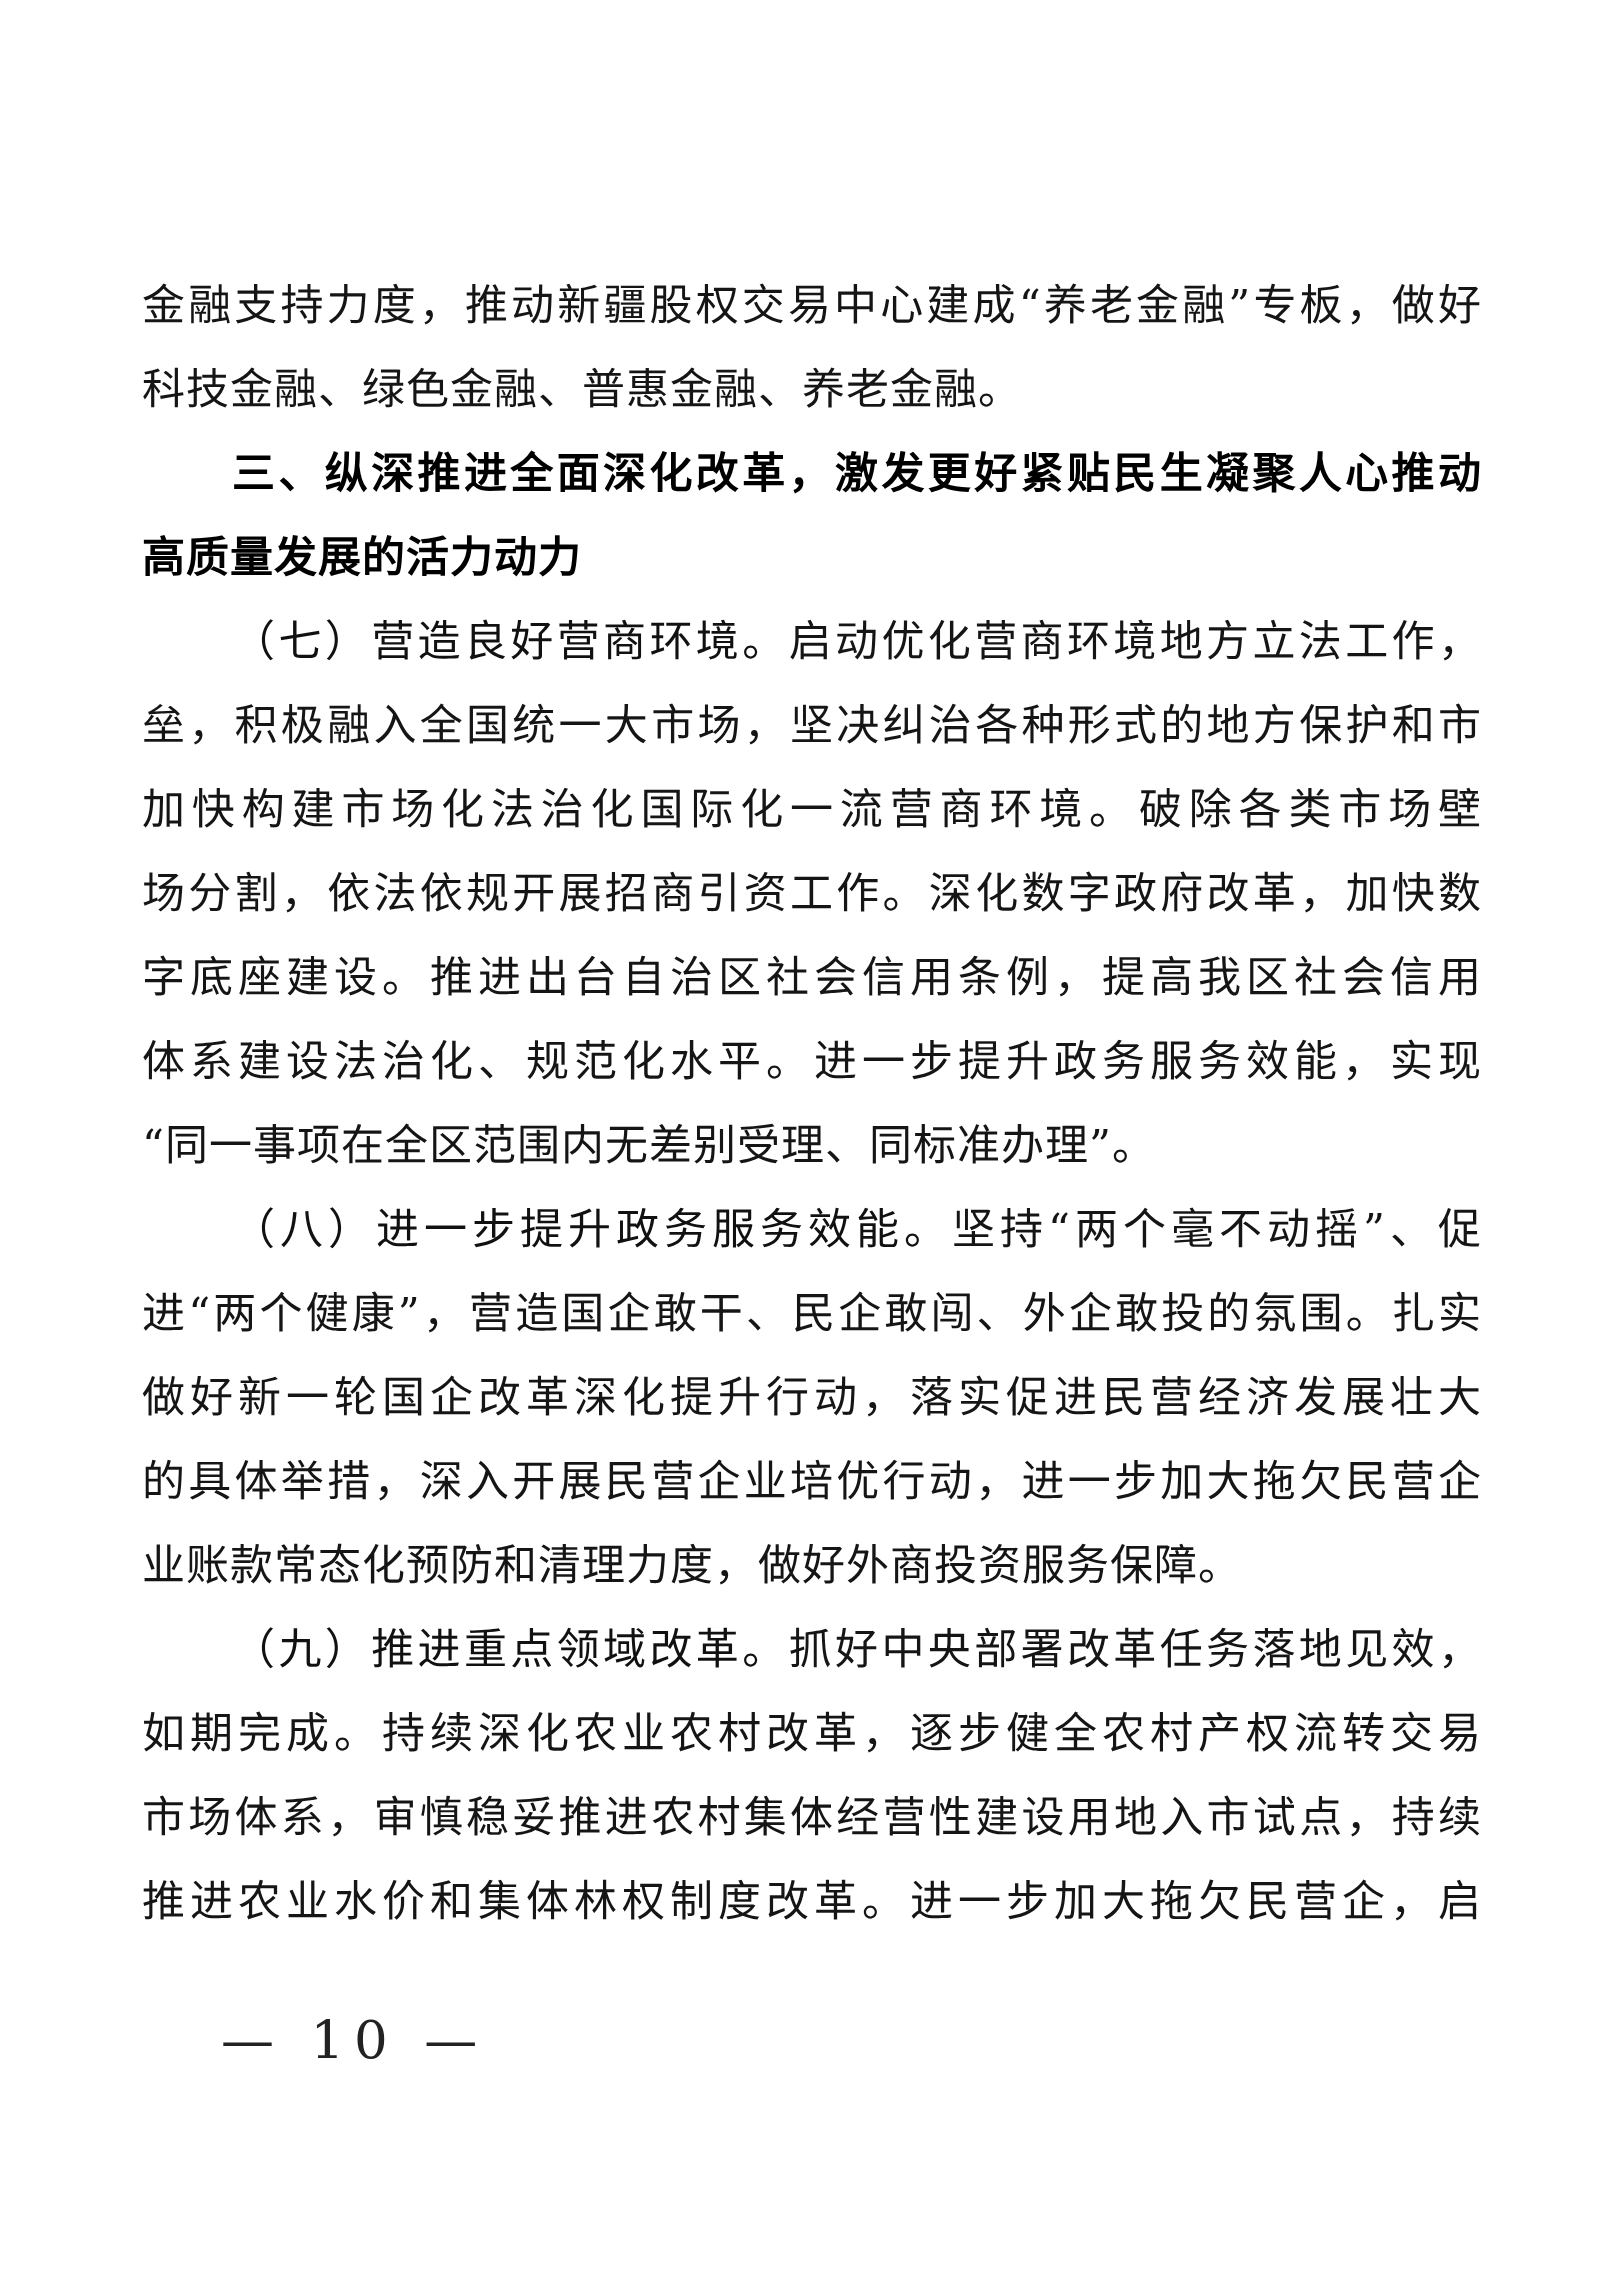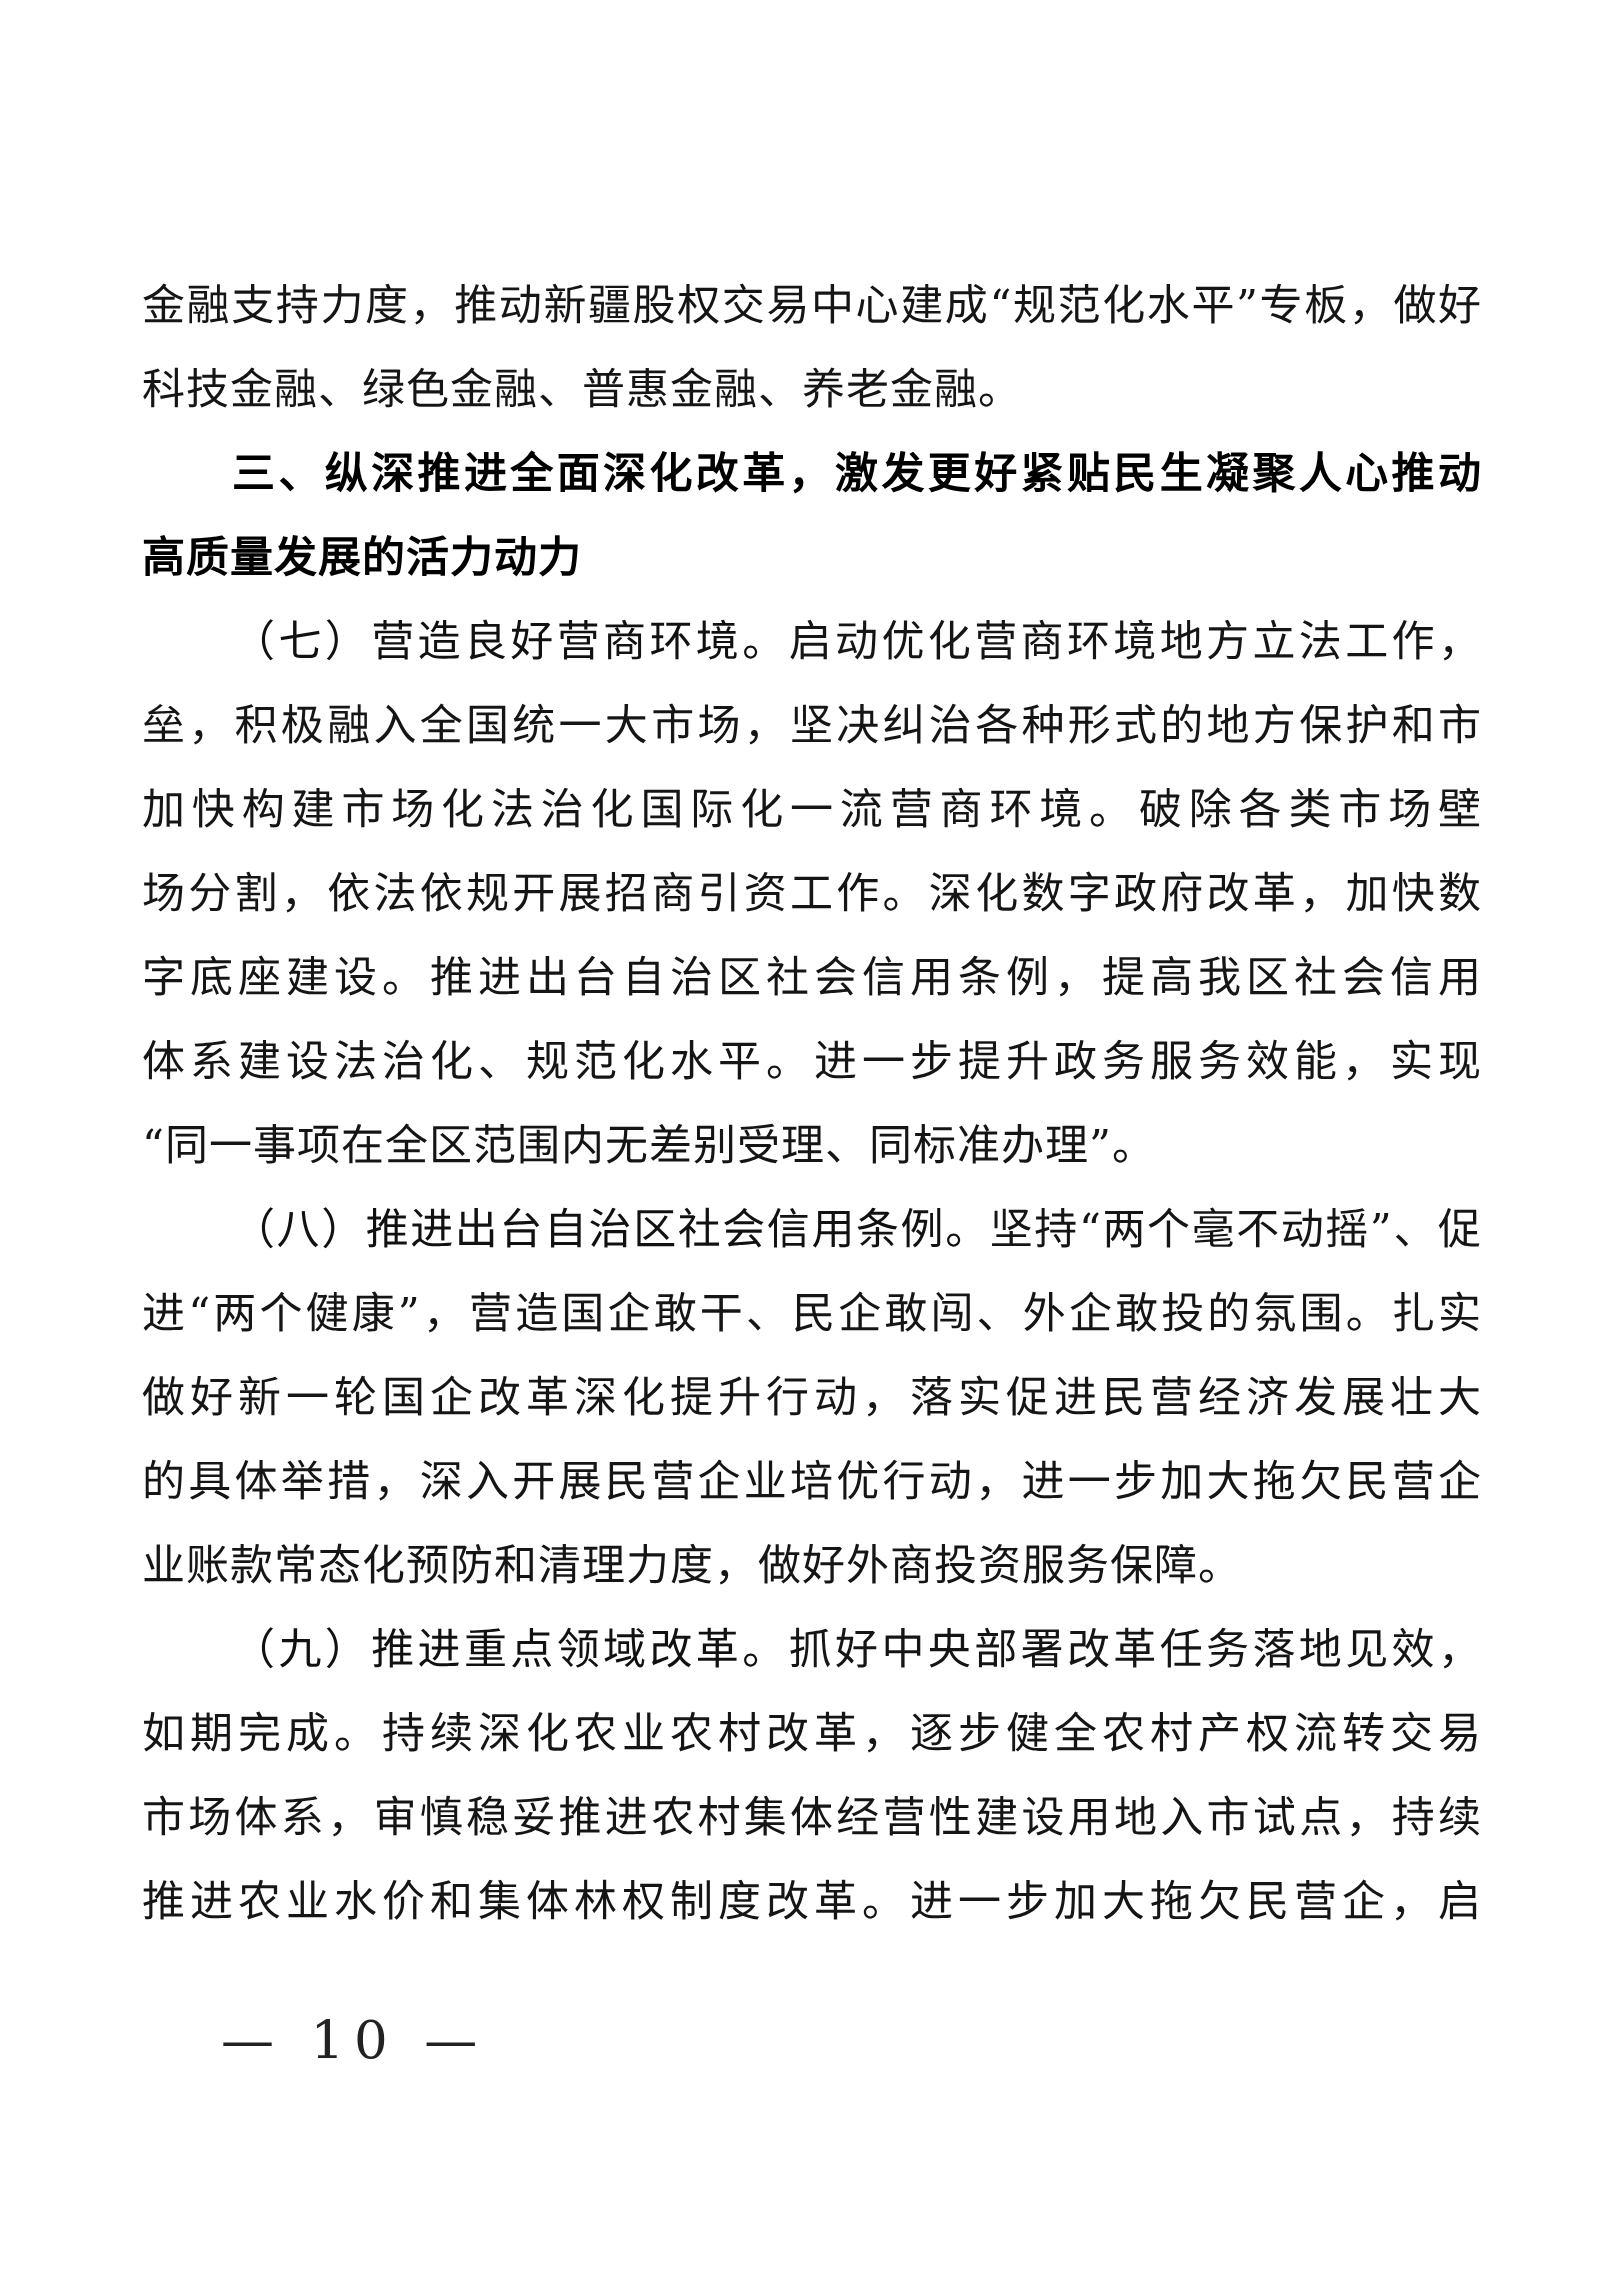--- a/index.html
+++ b/index.html
@@ -56,32 +56,32 @@
     color: #222222;
     letter-spacing: 9.8px;
     font-family: "DejaVu Serif", "Liberation Serif", serif;
   }
 </style>
 </head>
 <body>
 
 <div class="page">
   <div class="text-block" id="document-lines">
-      <div class="line body justify">金融支持力度，推动新疆股权交易中心建成“规范化水平”专板，做好</div>
+      <div class="line body justify">金融支持力度，推动新疆股权交易中心建成“养老金融”专板，做好</div>
       <div class="line body">科技金融、绿色金融、普惠金融、养老金融。</div>
       <div class="line heading justify indent">三、纵深推进全面深化改革，激发更好紧贴民生凝聚人心推动</div>
       <div class="line heading">高质量发展的活力动力</div>
       <div class="line body justify indent"><span class="lead">（七）营造良好营商环境。</span>启动优化营商环境地方立法工作，</div>
       <div class="line body justify">垒，积极融入全国统一大市场，坚决纠治各种形式的地方保护和市</div>
       <div class="line body justify">加快构建市场化法治化国际化一流营商环境。破除各类市场壁</div>
       <div class="line body justify">场分割，依法依规开展招商引资工作。深化数字政府改革，加快数</div>
       <div class="line body justify">字底座建设。推进出台自治区社会信用条例，提高我区社会信用</div>
       <div class="line body justify">体系建设法治化、规范化水平。进一步提升政务服务效能，实现</div>
       <div class="line body">“同一事项在全区范围内无差别受理、同标准办理”。</div>
-      <div class="line body justify indent"><span class="lead">（八）推进出台自治区社会信用条例。</span>坚持“两个毫不动摇”、促</div>
+      <div class="line body justify indent"><span class="lead">（八）进一步提升政务服务效能。</span>坚持“两个毫不动摇”、促</div>
       <div class="line body justify">进“两个健康”，营造国企敢干、民企敢闯、外企敢投的氛围。扎实</div>
       <div class="line body justify">做好新一轮国企改革深化提升行动，落实促进民营经济发展壮大</div>
       <div class="line body justify">的具体举措，深入开展民营企业培优行动，进一步加大拖欠民营企</div>
       <div class="line body">业账款常态化预防和清理力度，做好外商投资服务保障。</div>
       <div class="line body justify indent"><span class="lead">（九）推进重点领域改革。</span>抓好中央部署改革任务落地见效，</div>
       <div class="line body justify">如期完成。持续深化农业农村改革，逐步健全农村产权流转交易</div>
       <div class="line body justify">市场体系，审慎稳妥推进农村集体经营性建设用地入市试点，持续</div>
       <div class="line body justify">推进农业水价和集体林权制度改革。进一步加大拖欠民营企，启</div>
     </div>
   <div class="page-number">— 10 —</div>

